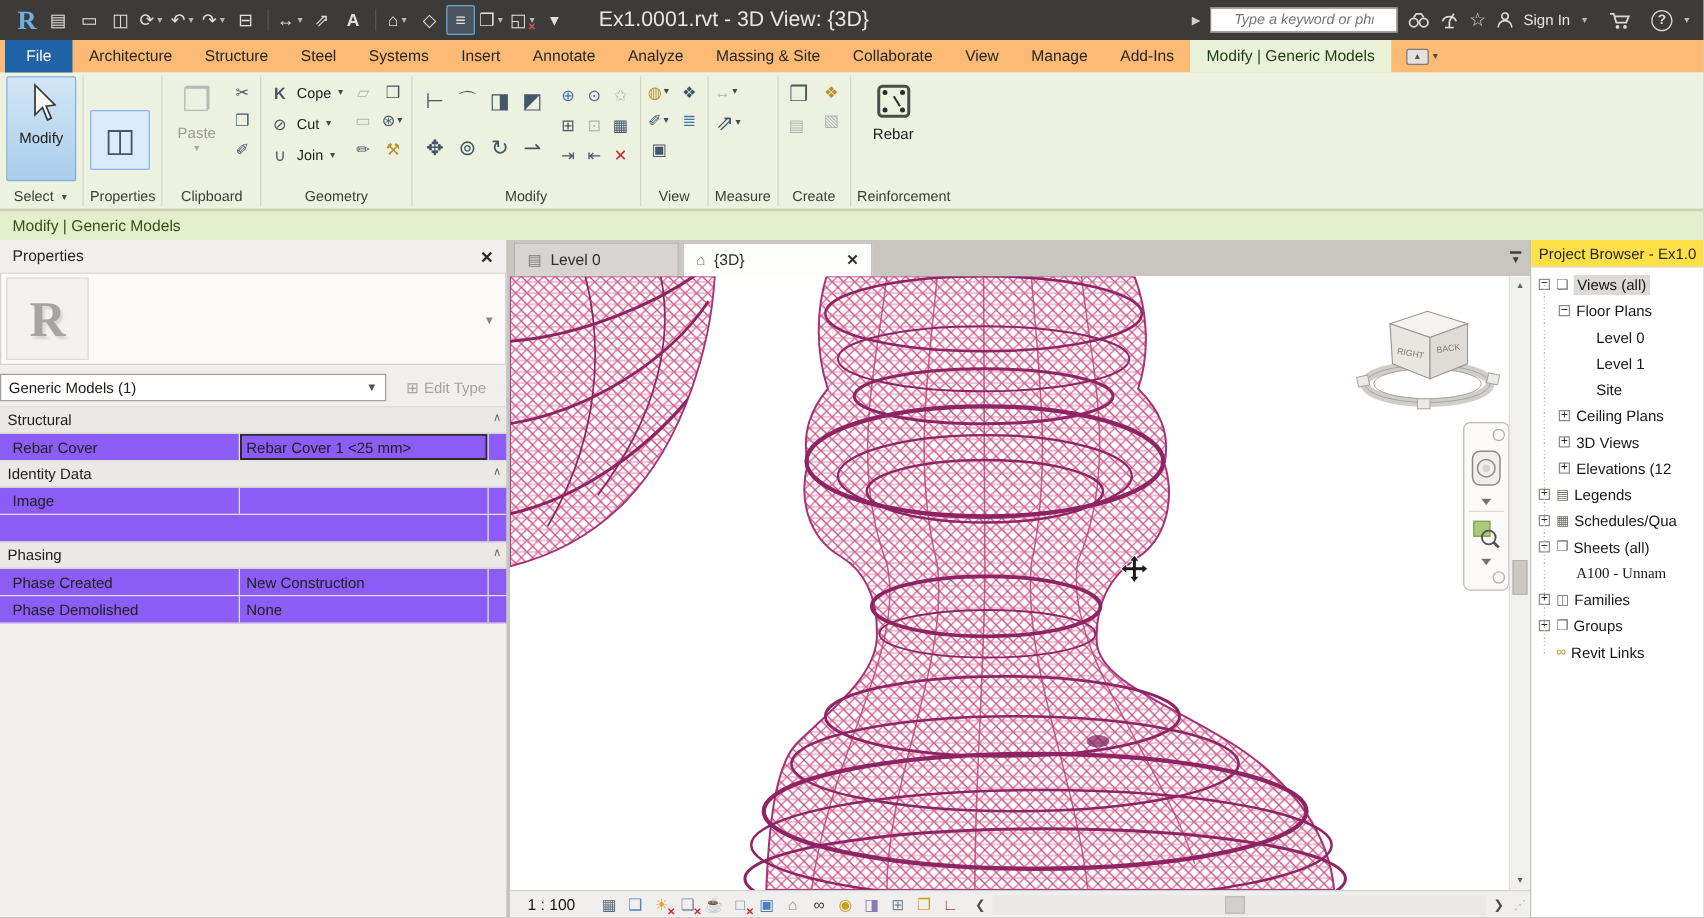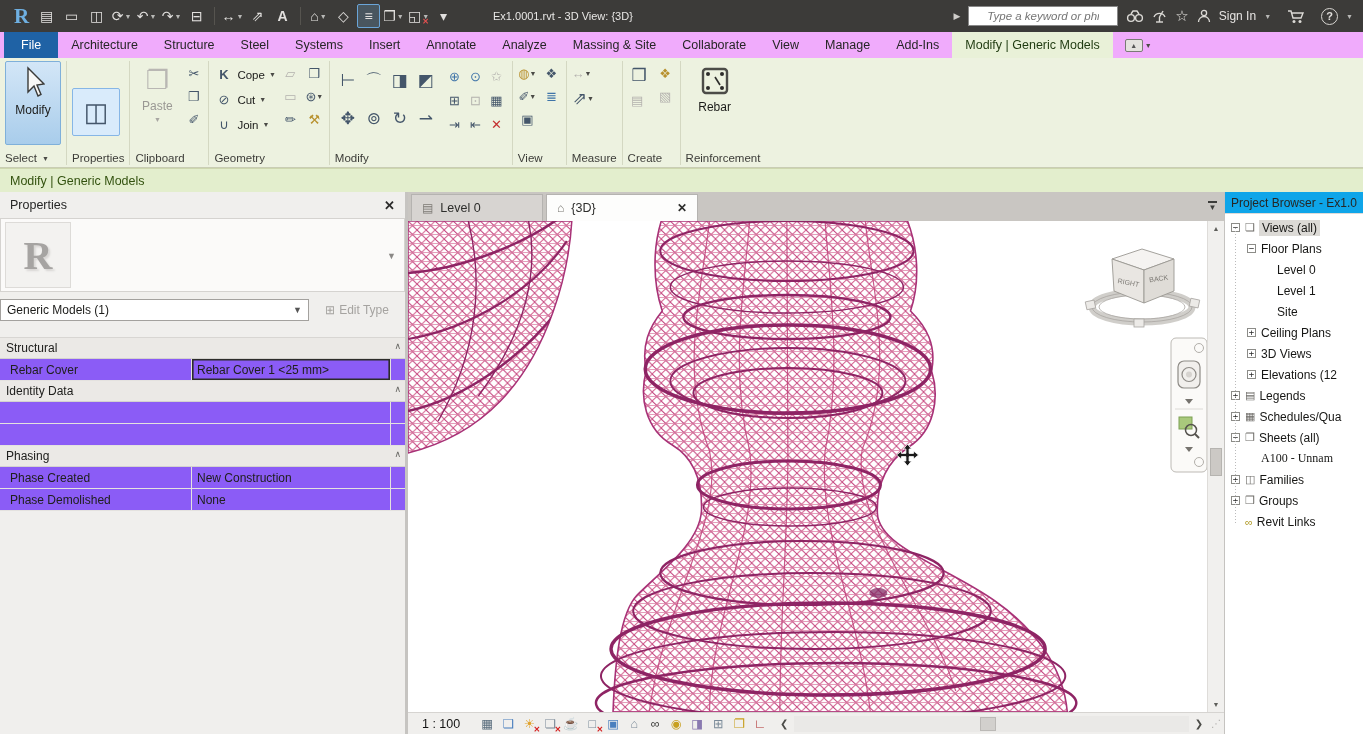--- a/index.html
+++ b/index.html
@@ -8,41 +8,41 @@
 
   
   .titlebar{height:32px;background:#3c3b39;display:flex;align-items:center;color:#dcdcda;padding:0 10px;gap:2px}
   .qicon{min-width:23px;height:24px;display:flex;align-items:center;justify-content:center;font-size:14px;color:#e2e0de;border-radius:2px;position:relative}
   .qicon.bold{font-weight:bold}
   .qicon.active{border:1px solid #6aa5d8;background:#49565f}
   .qicon .dda{font-size:7px;color:#b8b8b6;margin-left:1px}
   .qicon .redmark{position:absolute;right:1px;bottom:2px;color:#e05050;font-size:8px;font-weight:bold}
   .rlogo{color:#6fb0e2;font-weight:bold;font-size:21px;font-family:"Liberation Serif",serif}
   .qsep{width:1px;height:18px;background:#56544f;margin:0 4px}
-  .win-title{margin-left:36px;font-size:11px;color:#e8e7e5;white-space:nowrap}
+  .win-title{margin-left:22px;font-size:17px;color:#e8e7e5;white-space:nowrap}
   .infocenter{margin-left:auto;display:flex;align-items:center;gap:8px}
   .ic-caret{font-size:9px;color:#cfcdca}
   .search-box{width:150px;height:20px;border:1px solid #888;background:#fff;color:#7a7a78;font-style:italic;font-size:11.5px;padding:0 18px;font-family:"Liberation Sans",sans-serif}
   .ic-ic{display:flex;align-items:center;gap:3px;color:#e0deda}
   .signin-label{font-size:12px;color:#e6e4e2}
   .help-badge{width:17px;height:17px;border:1.5px solid #d8d6d2;border-radius:50%;display:flex;align-items:center;justify-content:center;font-size:11px;font-weight:bold;color:#e0dedb}
 
   
-  .tabbar{height:26px;background:#f0abfc;display:flex;align-items:stretch;padding-left:4px}
+  .tabbar{height:26px;background:#fdba74;display:flex;align-items:stretch;padding-left:4px}
   .rtab{display:flex;align-items:center;padding:0 13px;color:#262626;font-size:12.5px;white-space:nowrap}
   .rtab.file{background:#1f62a5;color:#fff;padding:0 17px}
   .rtab.ctx{background:#e9f1d8;color:#1f3a10}
   .tab-collapse{display:flex;align-items:center;gap:2px;margin-left:12px;color:#3a3a3a}
   .tc-box{width:18px;height:13px;border:1px solid #7a7a76;border-radius:2px;display:flex;align-items:center;justify-content:center;font-size:7px;color:#555;background:#e4e2de}
 
   
   .ribbon{height:110px;background:#edf2e0;display:flex;border-bottom:1px solid #c9cdb4}
   .rpanel{display:flex;flex-direction:column;padding:3px 5px 0}
   .rbody{flex:1;display:flex;gap:5px;align-items:flex-start}
-  .rlabel{height:18px;display:flex;align-items:center;justify-content:flex-start;gap:5px;font-size:11.5px;color:#3c3c38}
+  .rlabel{height:18px;display:flex;align-items:center;justify-content:center;gap:5px;font-size:11.5px;color:#3c3c38}
   .rsep{width:1px;background:#d4d8c2;margin:3px 0 2px}
   .dd{font-size:7px;color:#4a4a46}
   .bigbtn{display:flex;flex-direction:column;align-items:center;justify-content:flex-start;gap:3px;padding:4px 3px;font-size:12px;color:#1c1c1a}
   .modify-big{width:56px;height:84px;background:linear-gradient(#d3e6f7,#a9cdeb);border:1px solid #7fb0da;border-radius:2px}
   .propbig{width:48px;height:48px;background:#d9ebfb;border:1px solid #86b6e6;border-radius:2px;align-self:center;margin-top:14px;display:flex;align-items:center;justify-content:center;font-size:26px;color:#44566a}
   .paste-big{width:44px;height:74px;color:#9a9894}
   .paste-big .pbi{font-size:26px;color:#b9b7b3}
   .sic{width:19px;height:19px;display:flex;align-items:center;justify-content:center;font-size:13px;color:#44566a}
   .sic.med{width:23px;height:23px;font-size:17px}
   .sic.grey{color:#b4b2ae}
@@ -61,21 +61,21 @@
   
   .main{display:flex;height:542px}
 
   
   .props{width:408px;background:#f0efed;border-right:3px solid #c6c4c1;display:flex;flex-direction:column;font-size:12px}
   .props-header{height:26px;display:flex;align-items:center;padding:0 10px;color:#262626;font-size:12.5px}
   .props-close{margin-left:auto;font-size:13px;color:#2a2a2a;font-weight:bold}
   .type-area{height:74px;background:#fbfaf9;border:1px solid #d5d3d0;margin:0;display:flex;align-items:center;position:relative}
   .type-preview{width:66px;height:66px;margin-left:4px;background:#f3f2f0;border:1px solid #dddbd8;display:flex;align-items:center;justify-content:center;font-size:40px;font-weight:bold;color:#a6a4a2;font-family:"Liberation Serif",serif;text-shadow:2px 2px 2px #d8d6d4}
   .type-dd{position:absolute;right:8px;top:32px;font-size:9px;color:#8a8886}
-  .combo-row{display:flex;align-items:center;margin:7px 0 16px;height:22px}
+  .combo-row{display:flex;align-items:center;margin:7px 0 4px;height:22px}
   .combo{flex:1;height:22px;background:#fff;border:1px solid #a3a19e;display:flex;align-items:center;padding:0 6px;color:#1c1c1a}
   .combo .dd{margin-left:auto;font-size:9px;color:#555}
   .edit-type{width:96px;display:flex;align-items:center;gap:4px;justify-content:center;color:#a5a3a0}
   .pgrid{border-top:1px solid #d8d6d3}
   .g-section{height:21px;background:#ebe9e6;display:flex;align-items:center;padding-left:6px;color:#20201e;border-bottom:1px solid #d4d2cf;position:relative}
   .g-pin{position:absolute;right:4px;top:3px;font-size:9px;color:#6a6a66}
   .g-row{height:22px;display:flex;background:#8b5cf6;border-bottom:1px solid #e4e2df}
   .g-label{width:192px;padding-left:10px;display:flex;align-items:center;color:#20201e;border-right:1px solid #e4e2df;overflow:hidden;white-space:nowrap}
   .g-value{flex:1;padding:0 5px;display:flex;align-items:center;color:#20201e;border-right:1px solid #e4e2df;overflow:hidden;white-space:nowrap}
   .g-value.selected{box-shadow:inset 0 0 0 1.6px #2c2c2a}
@@ -105,21 +105,21 @@
   .scale-label{font-size:12.5px;color:#141414;margin-right:16px;white-space:nowrap}
   .vc-icon{width:18px;height:17px;position:relative;display:flex;align-items:center;justify-content:center;font-size:12.5px}
   .vc-icon .redx{position:absolute;right:-2px;bottom:-2px;color:#d42020;font-size:8px;font-weight:bold}
   .h-btn{width:14px;color:#4c4c48;font-size:10px;display:flex;align-items:center;justify-content:center}
   .h-track{flex:1;height:16px;background:#eae9e7;margin:0 1px;position:relative}
   .h-thumb{position:absolute;left:47%;width:16px;top:1px;bottom:1px;background:#d2d0cd;border:1px solid #bbb9b6}
   .grip{width:16px;color:#b0aeab;font-size:10px;text-align:center}
 
   
   .browser{width:139px;background:#fff;display:flex;flex-direction:column;border-left:1px solid #c5c3c0;min-width:139px}
-  .br-header{height:22px;background:#0ea5e9;display:flex;align-items:center;padding-left:6px;font-size:12px;color:#262624;border-bottom:1px solid #dddbd8;white-space:nowrap;overflow:hidden}
+  .br-header{height:22px;background:#fde047;display:flex;align-items:center;padding-left:6px;font-size:12px;color:#262624;border-bottom:1px solid #dddbd8;white-space:nowrap;overflow:hidden}
   .tree{flex:1;padding-top:3px;overflow:hidden;position:relative}
   .trow{height:21px;display:flex;align-items:center;font-size:12px;color:#161614;white-space:nowrap;overflow:hidden}
   .trow.sel .tlabel{background:#dcdad6;padding:1px 3px}
   .texp{width:9px;height:9px;border:1px solid #8c8c88;background:#fff;display:flex;align-items:center;justify-content:center;font-size:9px;line-height:7px;color:#2a2a2a;margin-right:5px;flex:0 0 auto;font-family:"DejaVu Sans Mono",monospace}
   .tspace{width:14px;flex:0 0 auto}
   .ticon{margin-right:4px;font-size:11px;color:#6e6c68;flex:0 0 auto}
   .ticon.link{color:#b09a28}
   .treeline{position:absolute;left:10px;top:14px;width:1px;height:295px;background-image:repeating-linear-gradient(#bbb 0 1px,transparent 1px 3px)}
 </style>
 </head>
@@ -459,20 +459,21 @@
           <div class="g-row">
             <div class="g-label">Rebar Cover</div>
             <div class="g-value selected">Rebar Cover 1 &lt;25 mm&gt;</div>
             <div class="g-spacer"></div>
           </div>
           <div class="g-section">
             <span>Identity Data</span>
             <span class="g-pin">∧</span>
           </div>
           <div class="g-row">
+            <div class="g-label">Image</div>
             <div class="g-value"></div>
             <div class="g-spacer"></div>
           </div>
           <div class="g-row">
             <div class="g-value"></div>
             <div class="g-spacer"></div>
           </div>
           <div class="g-section">
             <span>Phasing</span>
             <span class="g-pin">∧</span>

